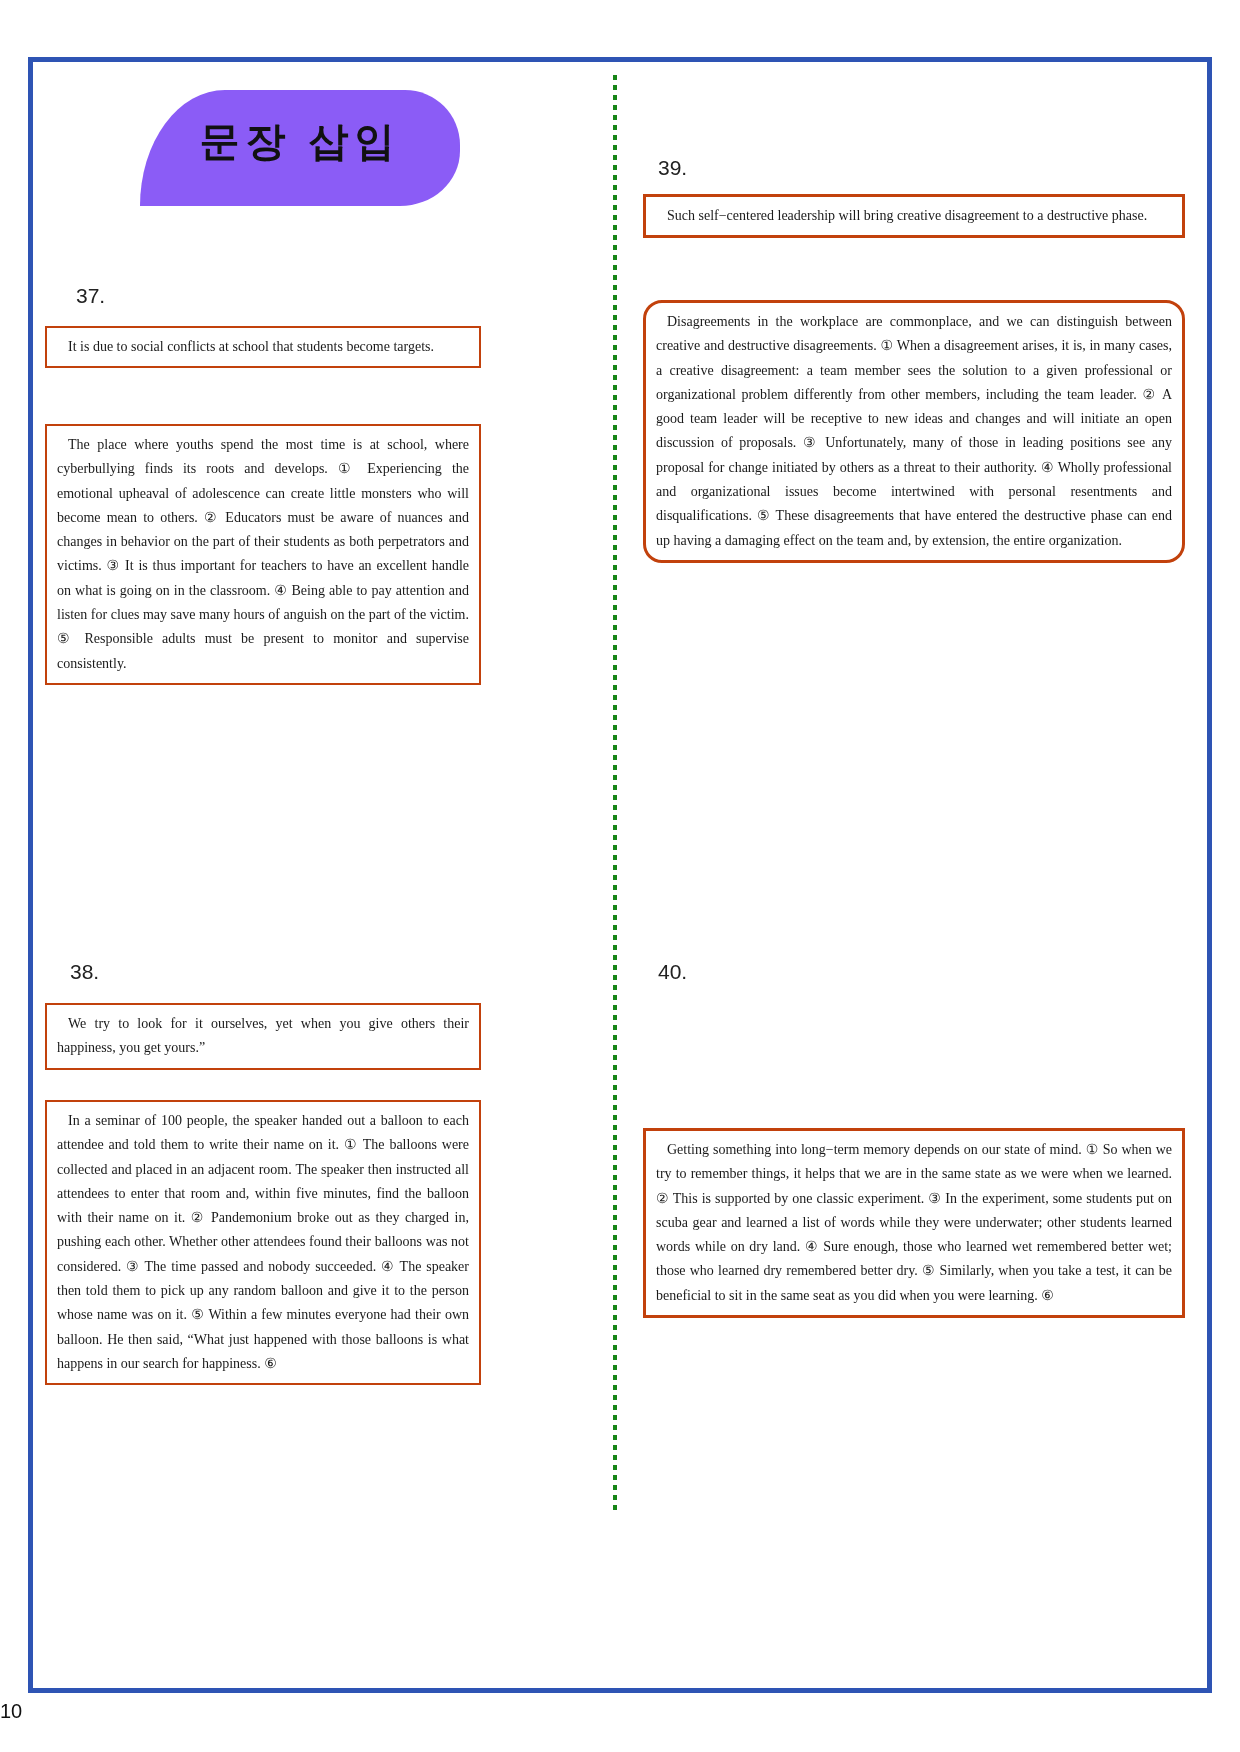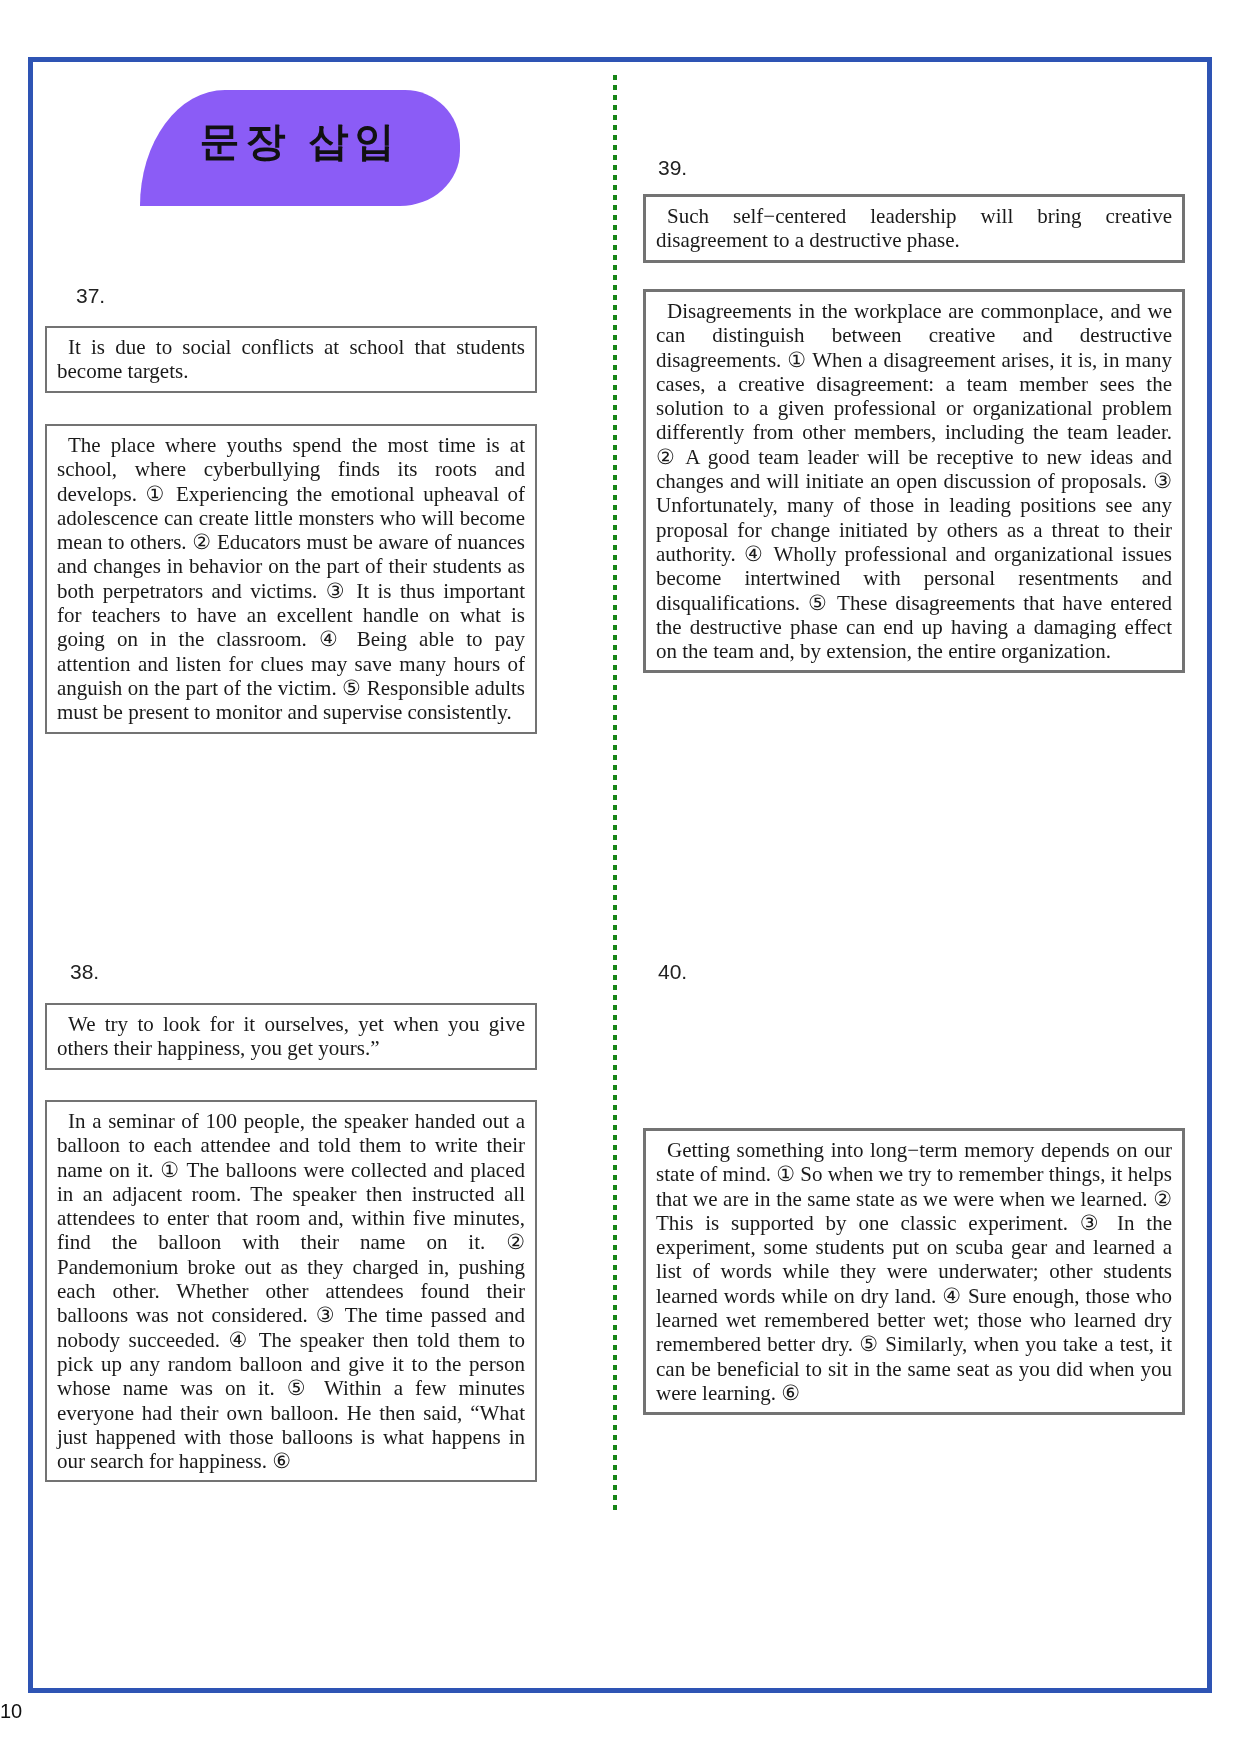--- a/index.html
+++ b/index.html
@@ -34,34 +34,34 @@
   }
   .q-label {
     position:absolute; font-family:"Liberation Sans", sans-serif;
     font-size:21px; color:#222;
   }
   .lbl37 { left:76px;  top:284px; }
   .lbl38 { left:70px;  top:960px; }
   .lbl39 { left:658px; top:156px; }
   .lbl40 { left:658px; top:960px; }
   .box {
-    position:absolute; border:2px solid #737373; box-sizing:border-box;
+    position:absolute; border:2px solid #c2410c; box-sizing:border-box;
     padding:7px 10px; background:#ffffff;
-    font-size:21px; line-height:24.3px; color:#1a1a1a;
+    font-size:14px; line-height:24.3px; color:#1a1a1a;
     text-align:justify;
   }
   .box p { margin:0; text-indent:11px; }
-  .col-left  { left:45px;  width:492px; }
+  .col-left  { left:45px;  width:436px; }
   .col-right { left:643px; width:542px; border-width:3px; }
   .b-given37 { top:326px;  }
   .b-pass37  { top:424px;  }
   .b-given38 { top:1003px; }
   .b-pass38  { top:1100px; }
   .b-given39 { top:194px;  }
-  .b-pass39  { top:289px;  }
+  .b-pass39  { top:300px;border-radius:19px;  }
   .b-given40 { top:1000px; }
   .b-pass40  { top:1128px; }
   .page-number {
     position:absolute; left:0; top:1700px; width:1240px; text-align:left;
     font-family:"Liberation Sans", sans-serif; font-size:20px; color:#111;
   }
 </style>
 </head>
 <body>
 

